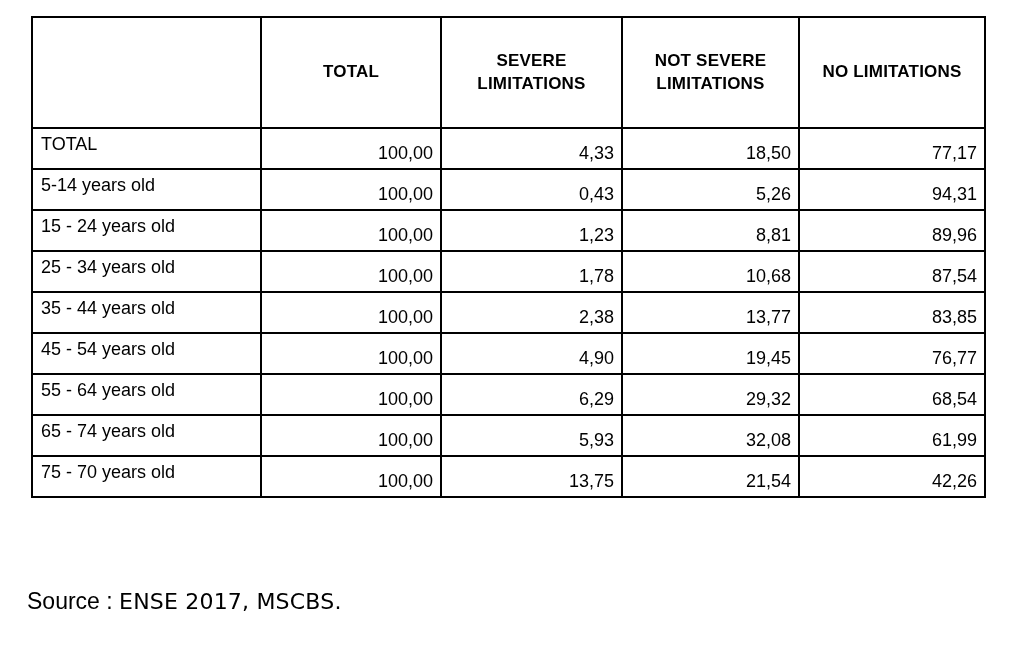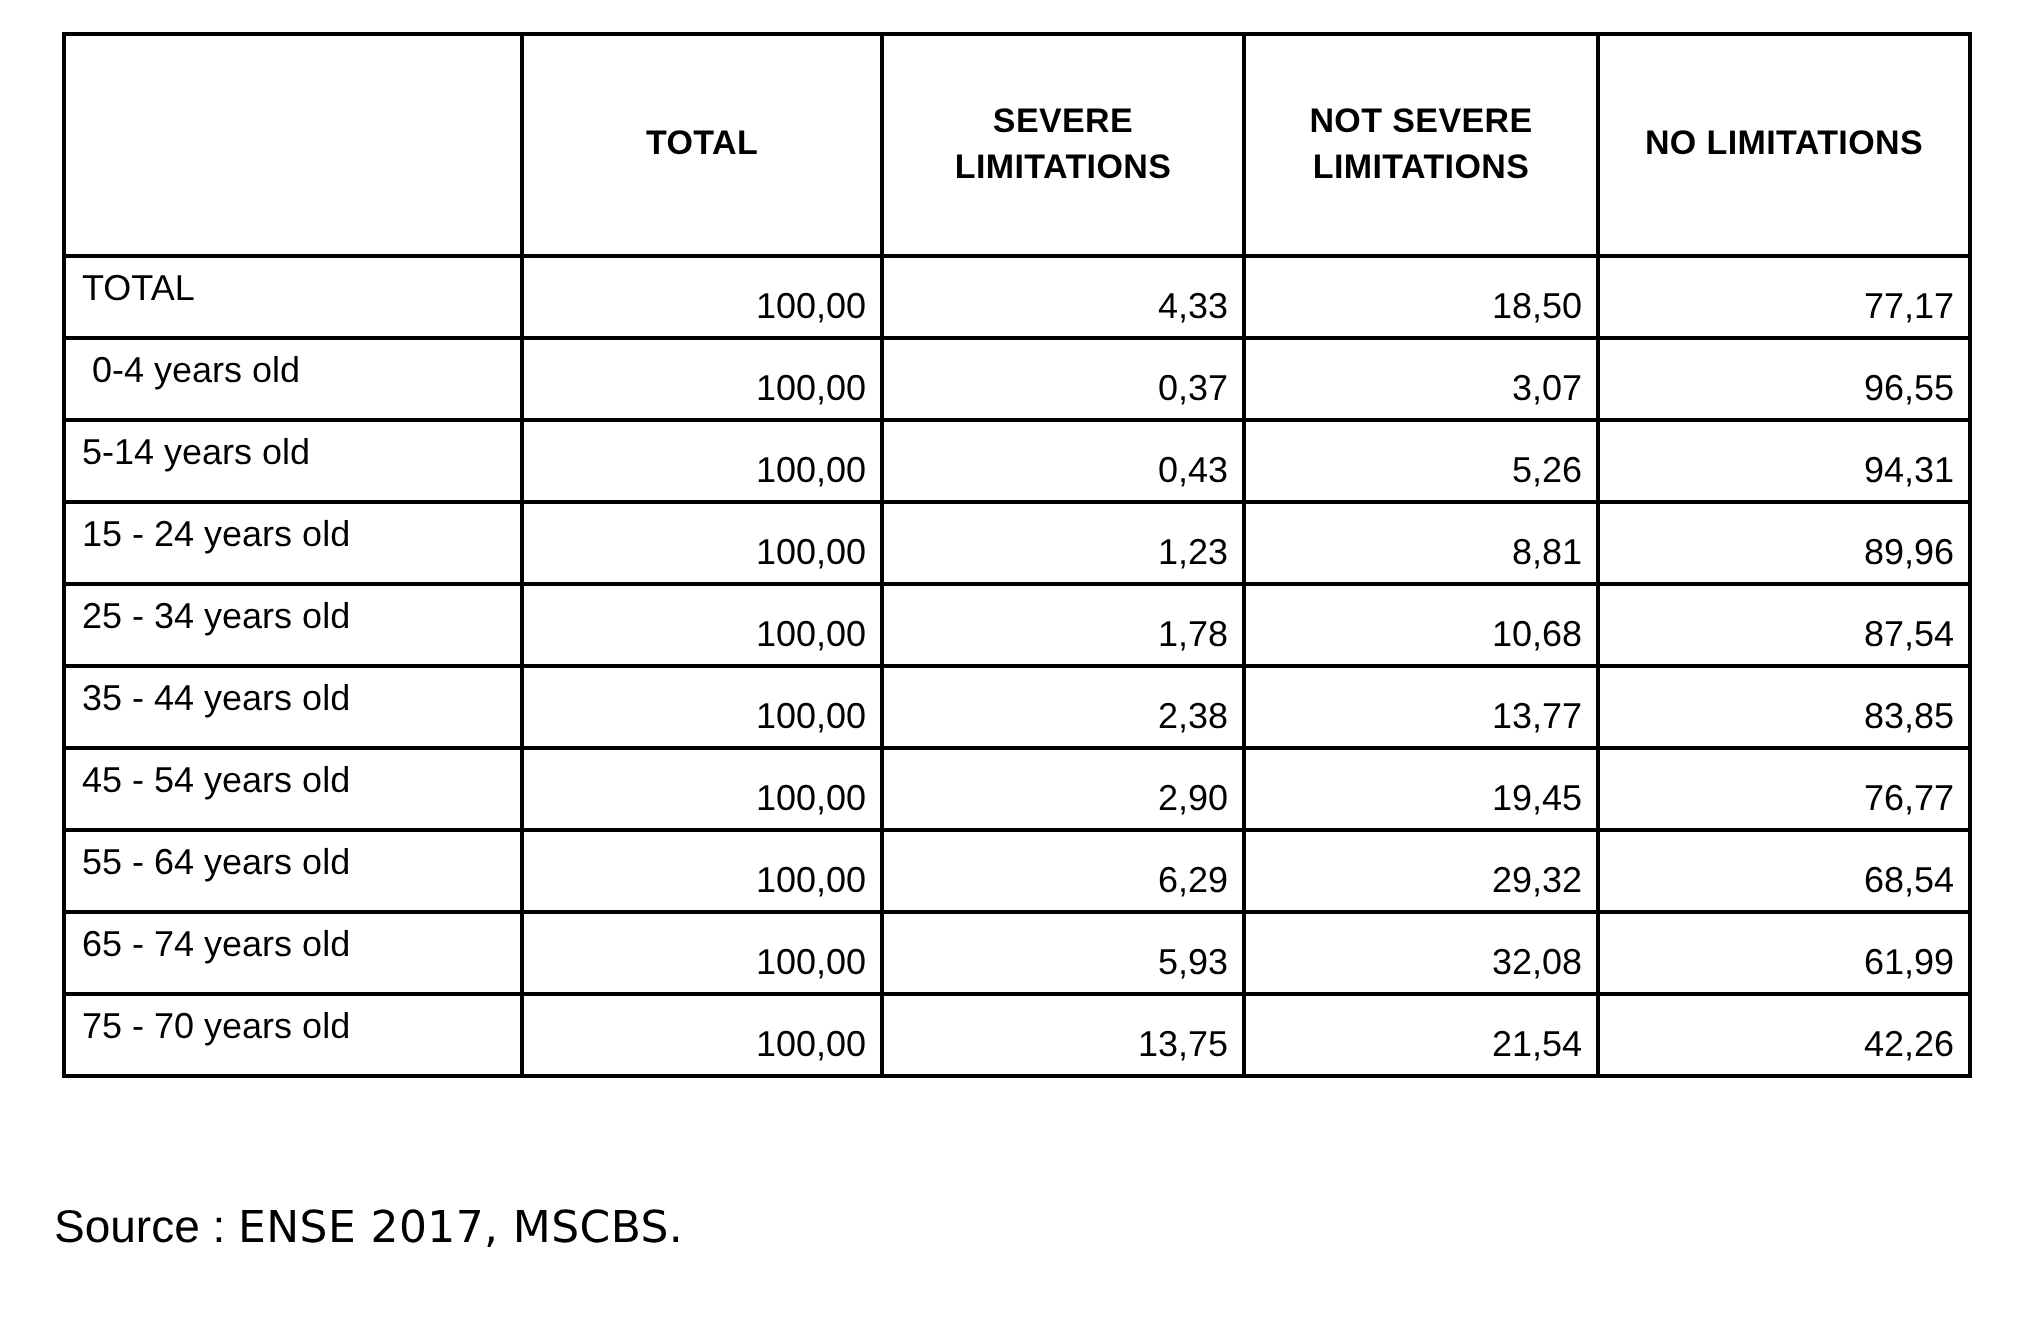--- a/index.html
+++ b/index.html
@@ -45,21 +45,21 @@
   }
   td.num-cell {
     font-size: 18px;
     text-align: right;
     vertical-align: bottom;
     padding: 0 7px 4px 0;
     line-height: 1.1;
   }
   .source-note {
     position: absolute;
-    left: 27px; top: 600px;
+    left: 27px; top: 588px;
     font-size: 23px;
     color: #000000;
     white-space: pre;
   }
   .source-citation {
     font-family: "DejaVu Sans", sans-serif;
     font-size: 22px;
     letter-spacing: 0.2px;
   }
 </style>
@@ -87,27 +87,20 @@
     </thead>
     <tbody>
         <tr>
           <td class="row-label">TOTAL</td>
           <td class="num-cell">100,00</td>
           <td class="num-cell">4,33</td>
           <td class="num-cell">18,50</td>
           <td class="num-cell">77,17</td>
         </tr>
         <tr>
-          <td class="row-label"> 0-4 years old</td>
-          <td class="num-cell">100,00</td>
-          <td class="num-cell">0,37</td>
-          <td class="num-cell">3,07</td>
-          <td class="num-cell">96,55</td>
-        </tr>
-        <tr>
           <td class="row-label">5-14 years old</td>
           <td class="num-cell">100,00</td>
           <td class="num-cell">0,43</td>
           <td class="num-cell">5,26</td>
           <td class="num-cell">94,31</td>
         </tr>
         <tr>
           <td class="row-label">15 - 24 years old</td>
           <td class="num-cell">100,00</td>
           <td class="num-cell">1,23</td>
@@ -124,21 +117,21 @@
         <tr>
           <td class="row-label">35 - 44 years old</td>
           <td class="num-cell">100,00</td>
           <td class="num-cell">2,38</td>
           <td class="num-cell">13,77</td>
           <td class="num-cell">83,85</td>
         </tr>
         <tr>
           <td class="row-label">45 - 54 years old</td>
           <td class="num-cell">100,00</td>
-          <td class="num-cell">2,90</td>
+          <td class="num-cell">4,90</td>
           <td class="num-cell">19,45</td>
           <td class="num-cell">76,77</td>
         </tr>
         <tr>
           <td class="row-label">55 - 64 years old</td>
           <td class="num-cell">100,00</td>
           <td class="num-cell">6,29</td>
           <td class="num-cell">29,32</td>
           <td class="num-cell">68,54</td>
         </tr>

